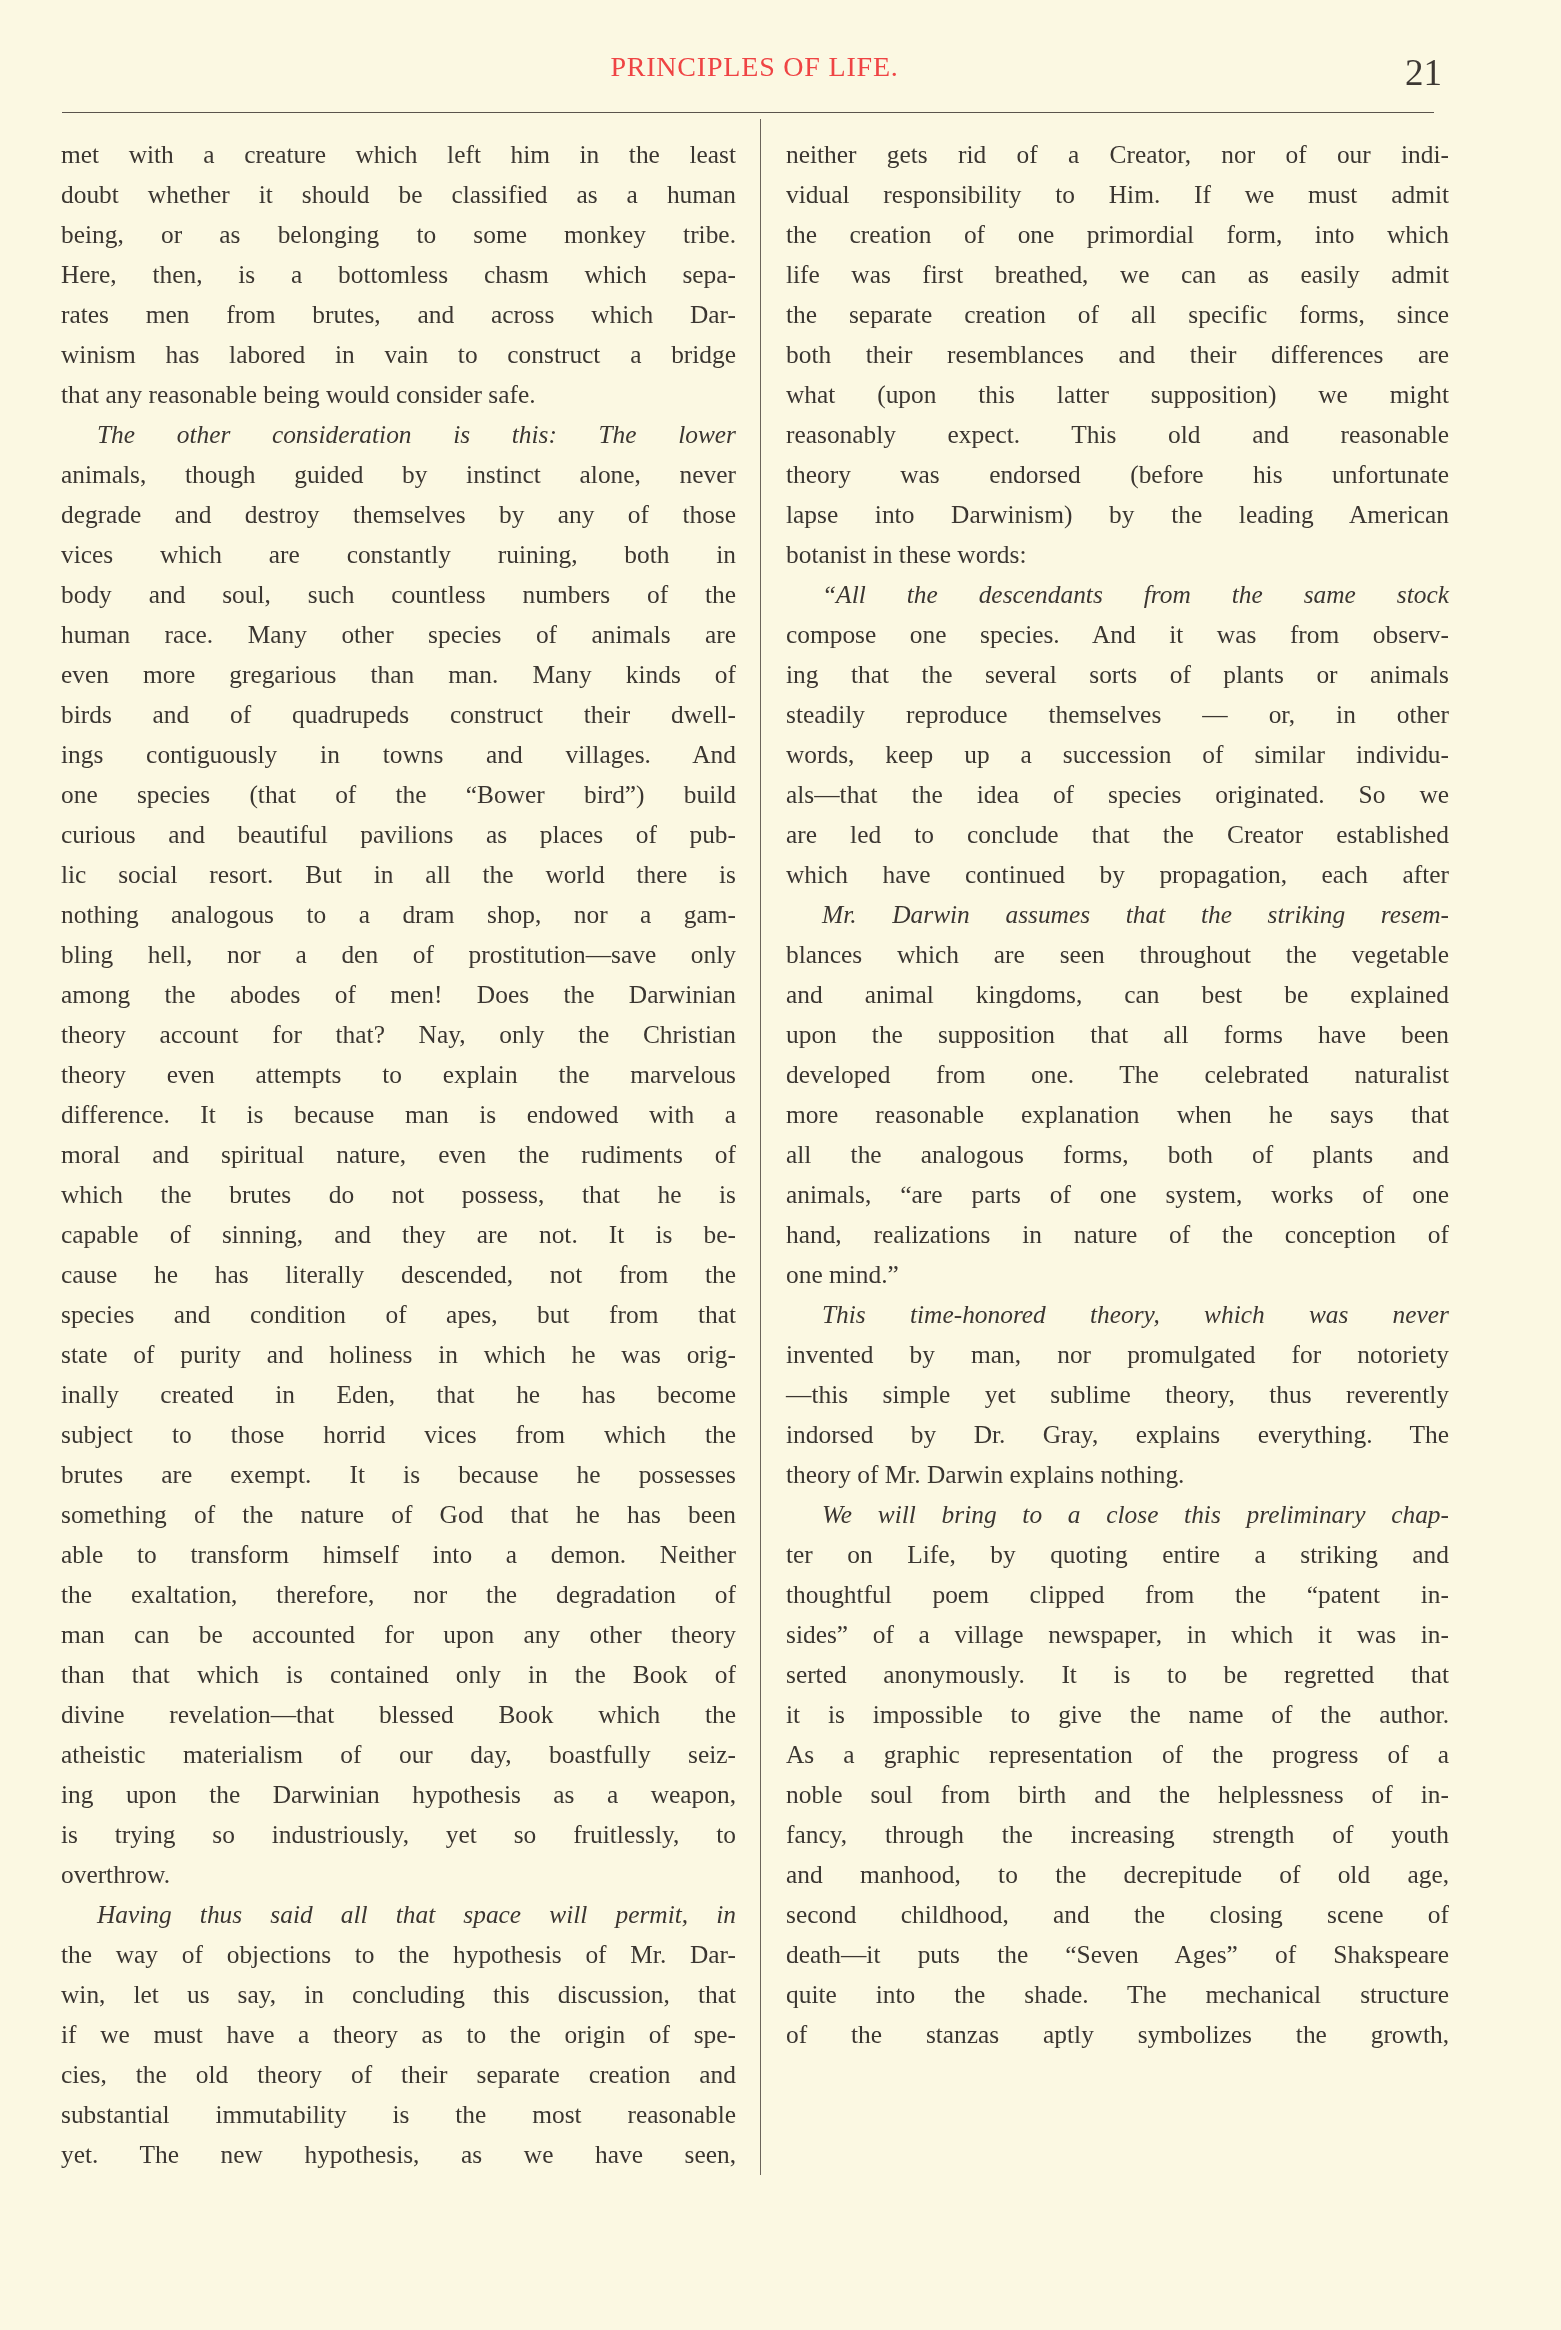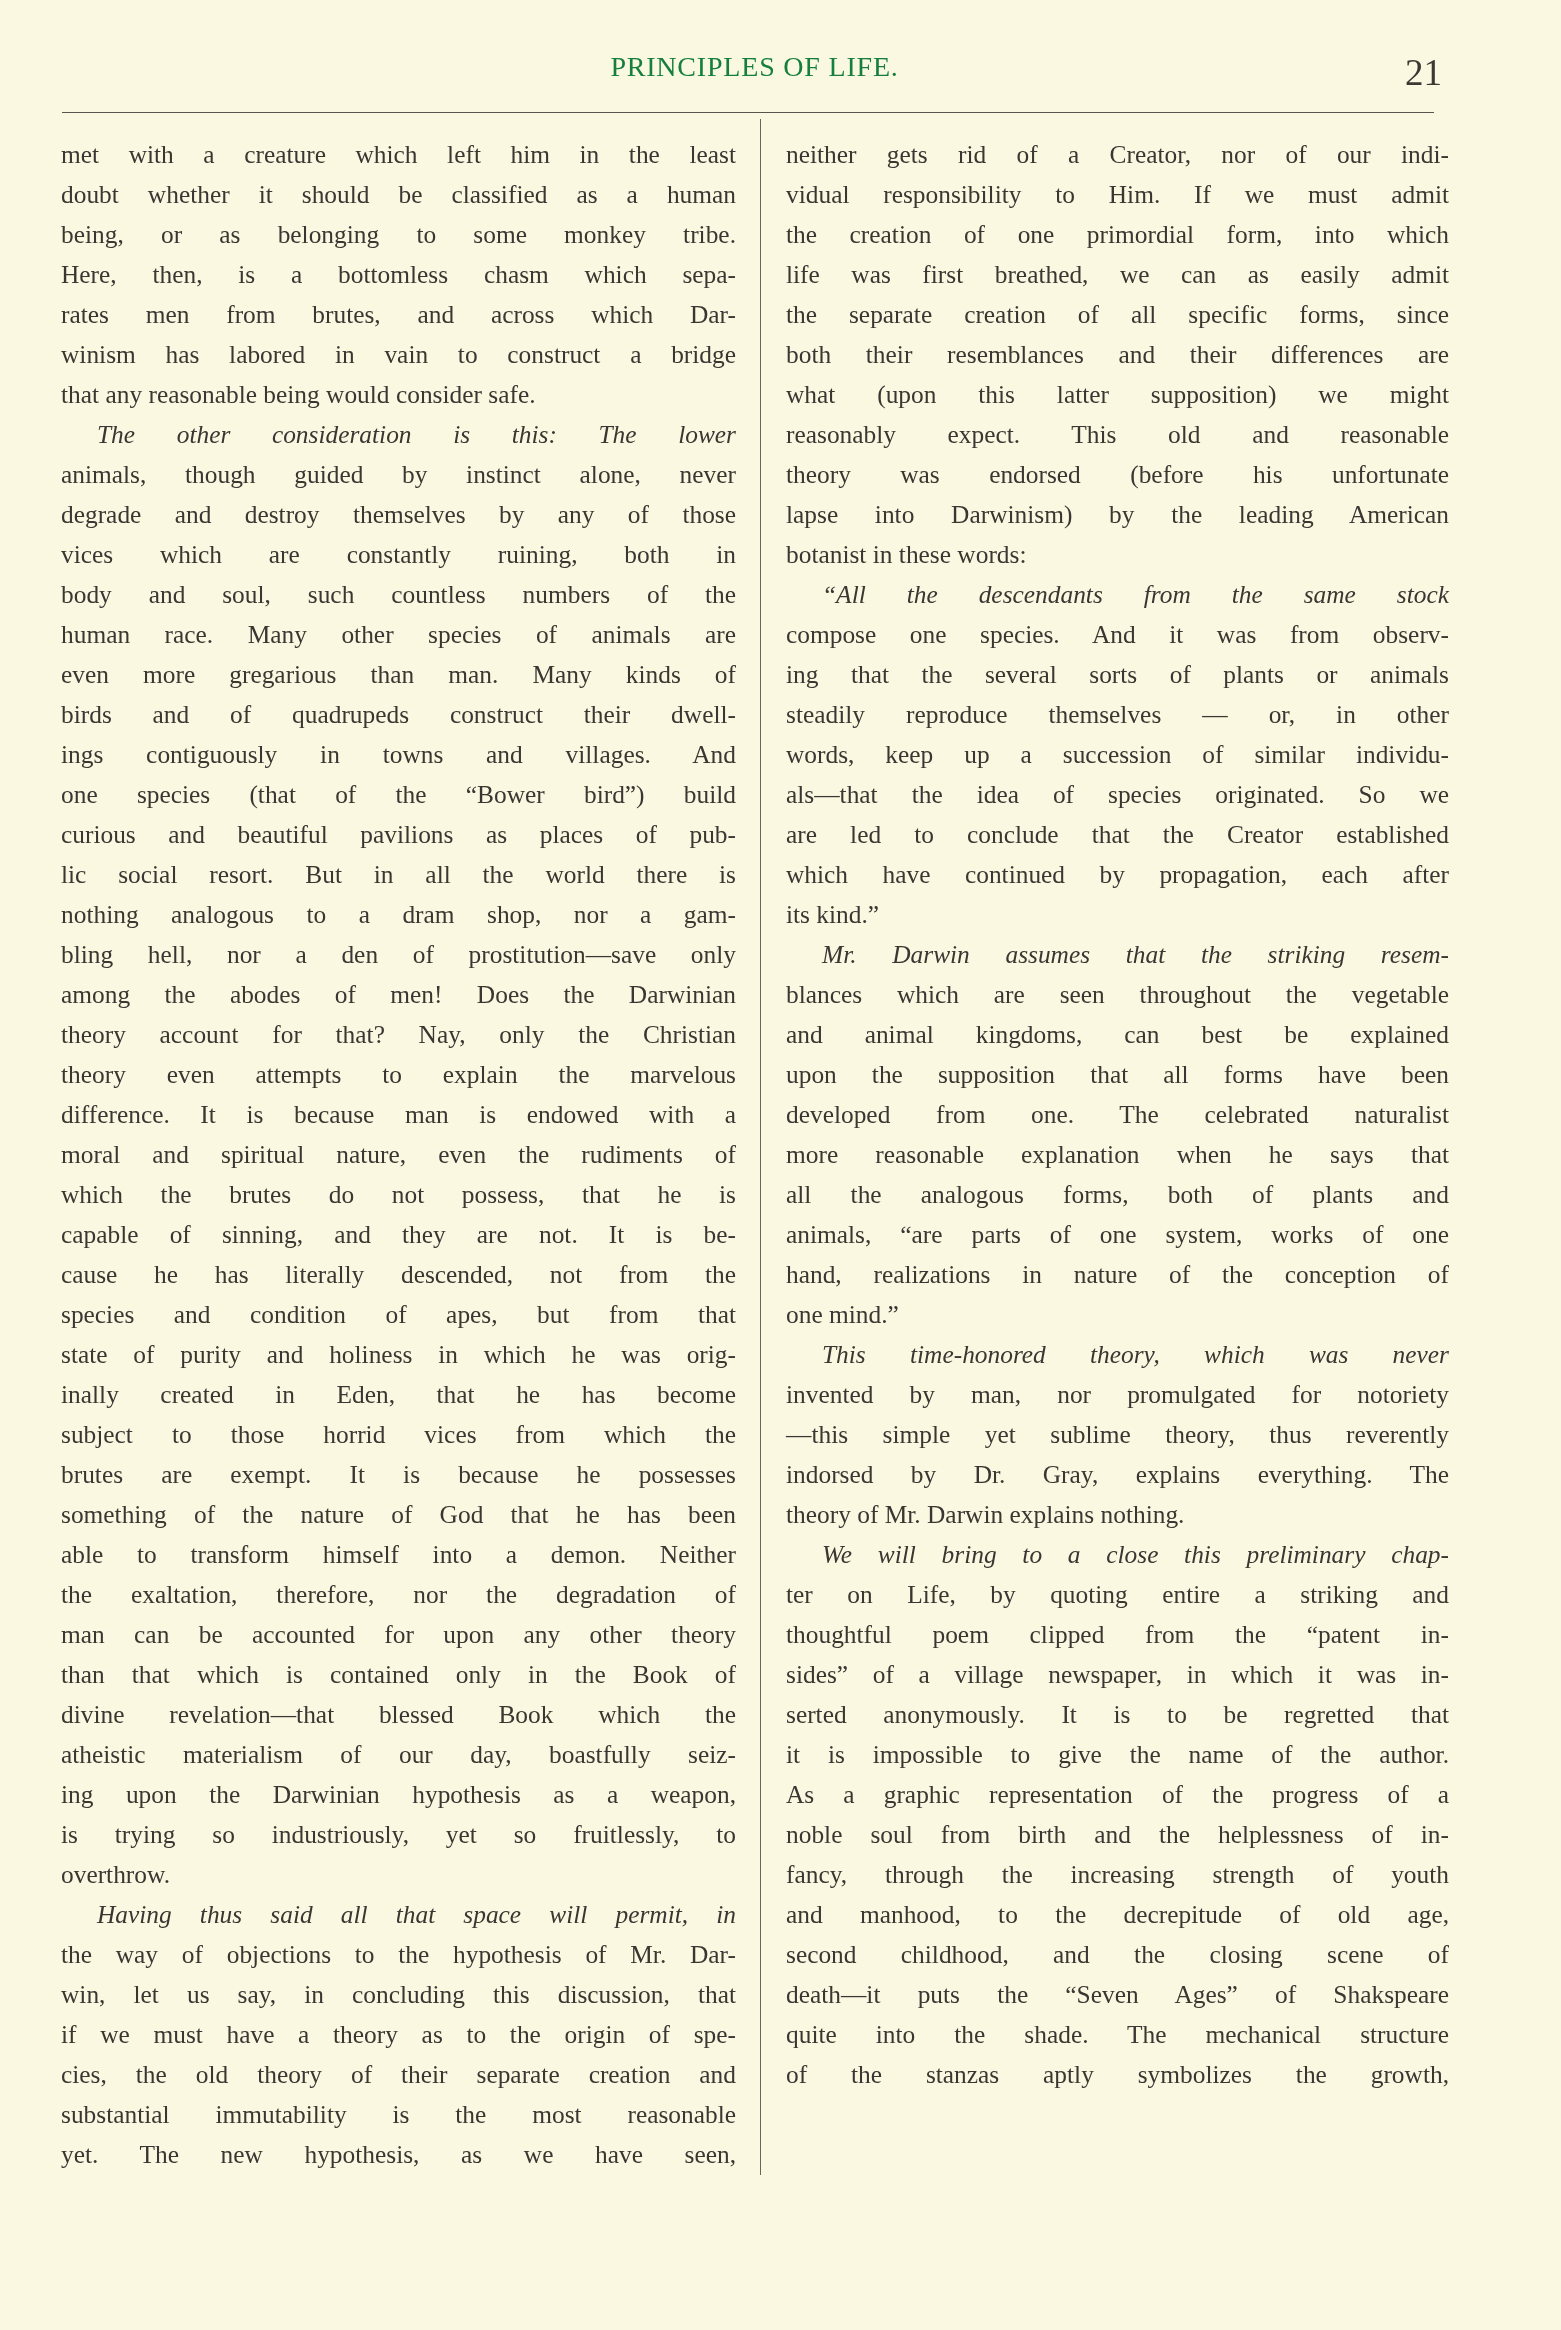--- a/index.html
+++ b/index.html
@@ -9,21 +9,21 @@
     position: relative; overflow: hidden;
     font-family: "Liberation Serif", "DejaVu Serif", serif;
     color: #3b3631;
   }
   .page { position: absolute; left: 0; top: 0; width: 1562px; height: 2330px; }
   .running-head {
     position: absolute; top: 46px; left: 0; width: 1562px; height: 49px;
   }
   .running-title {
     position: absolute; left: 0; width: 1509px; text-align: center;
-    top: 4.9px; font-size: 28px; letter-spacing: 0.8px; color: #15803d;
+    top: 4.9px; font-size: 28px; letter-spacing: 0.8px; color: #ef4444;
   }
   .page-number {
     position: absolute; left: 1405px; top: 4.9px; font-size: 37px; color: #3d3833;
   }
   .head-rule {
     position: absolute; top: 112px; left: 62px; width: 1372px; height: 0;
     border-top: 1.6px solid #5a544c;
   }
   .column-divider {
     position: absolute; left: 760px; top: 119px; width: 0; height: 2056px;
@@ -117,21 +117,20 @@
       <span class="line">lapse into Darwinism) by the leading American</span>
       <span class="line last">botanist in these words:</span>
       <span class="line indent">“All the descendants from the same stock</span>
       <span class="line">compose one species.  And it was from observ-</span>
       <span class="line">ing that the several sorts of plants or animals</span>
       <span class="line">steadily reproduce themselves — or, in other</span>
       <span class="line">words, keep up a succession of similar individu-</span>
       <span class="line">als—that the idea of species originated.  So we</span>
       <span class="line">are led to conclude that the Creator established</span>
       <span class="line">which have continued by propagation, each after</span>
-      <span class="line last">its kind.”</span>
       <span class="line indent">Mr. Darwin assumes that the striking resem-</span>
       <span class="line">blances which are seen throughout the vegetable</span>
       <span class="line">and animal kingdoms, can best be explained</span>
       <span class="line">upon the supposition that all forms have been</span>
       <span class="line">developed from one.  The celebrated naturalist</span>
       <span class="line">more reasonable explanation when he says that</span>
       <span class="line">all the analogous forms, both of plants and</span>
       <span class="line">animals, “are parts of one system, works of one</span>
       <span class="line">hand, realizations in nature of the conception of</span>
       <span class="line last">one mind.”</span>

